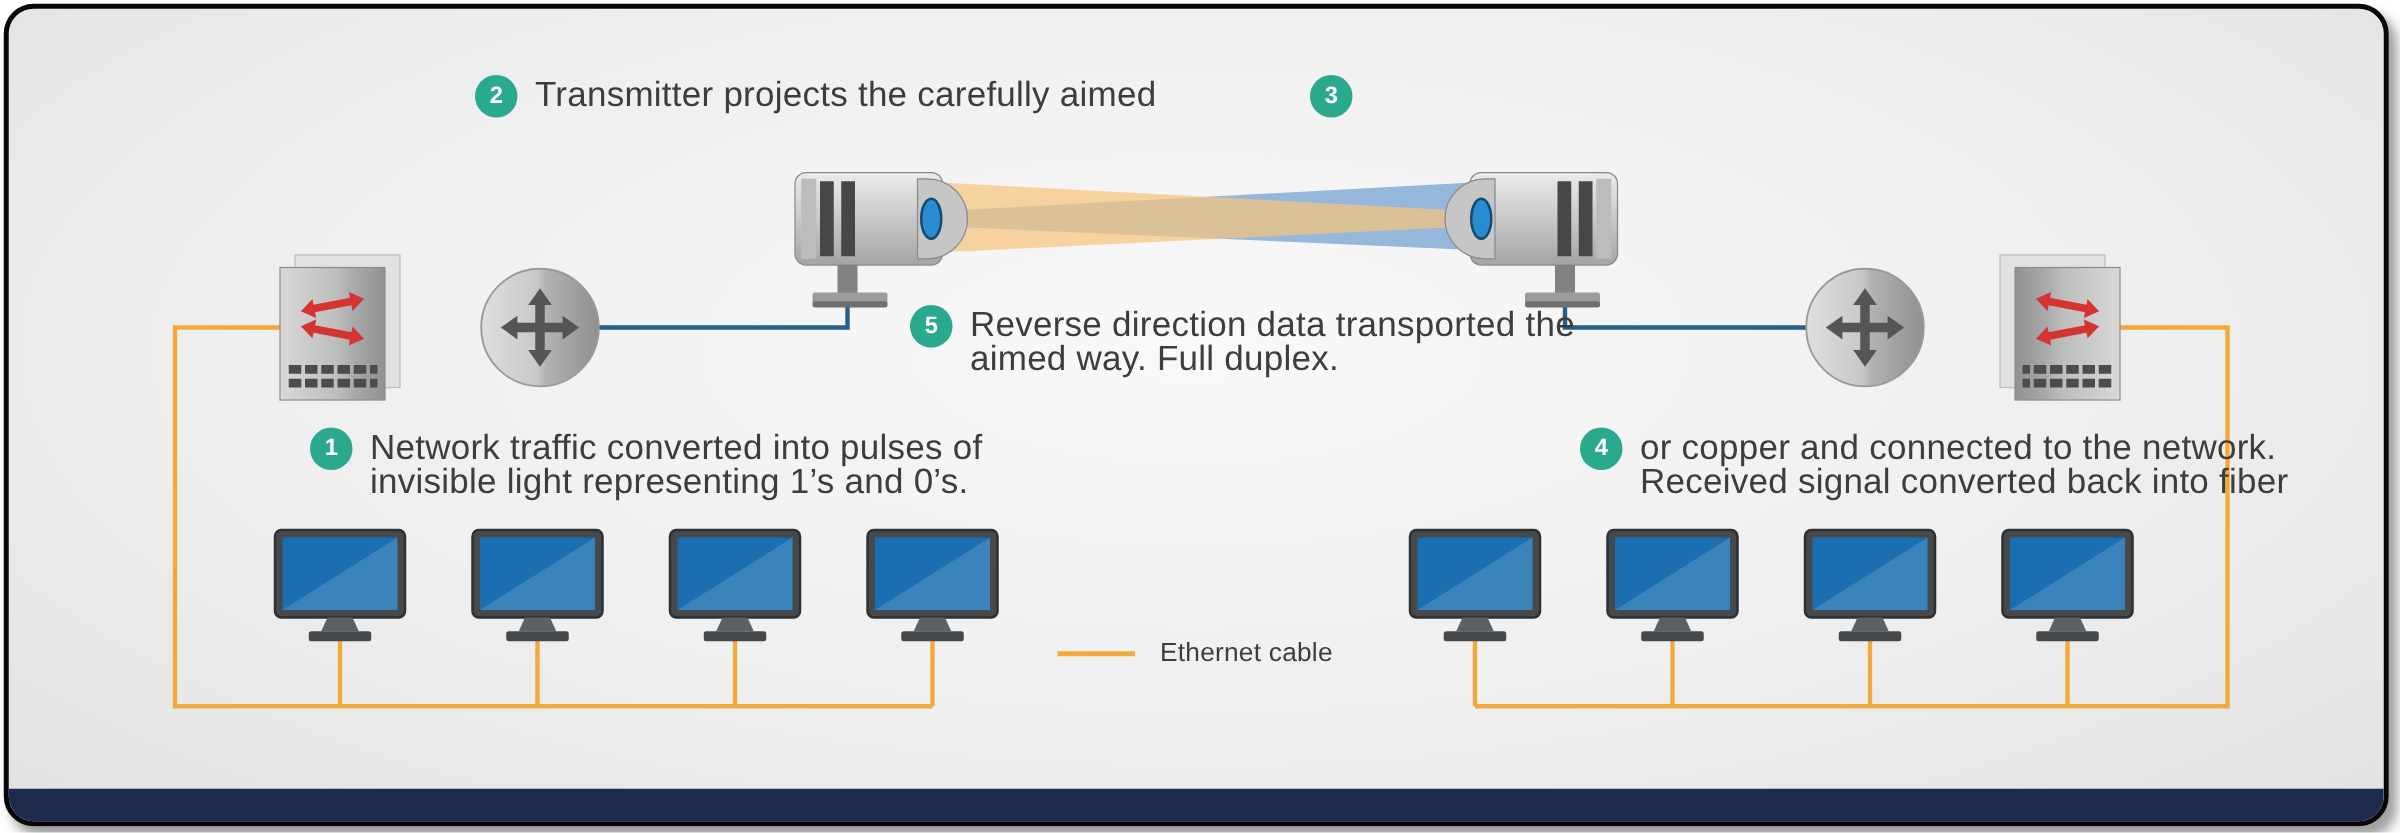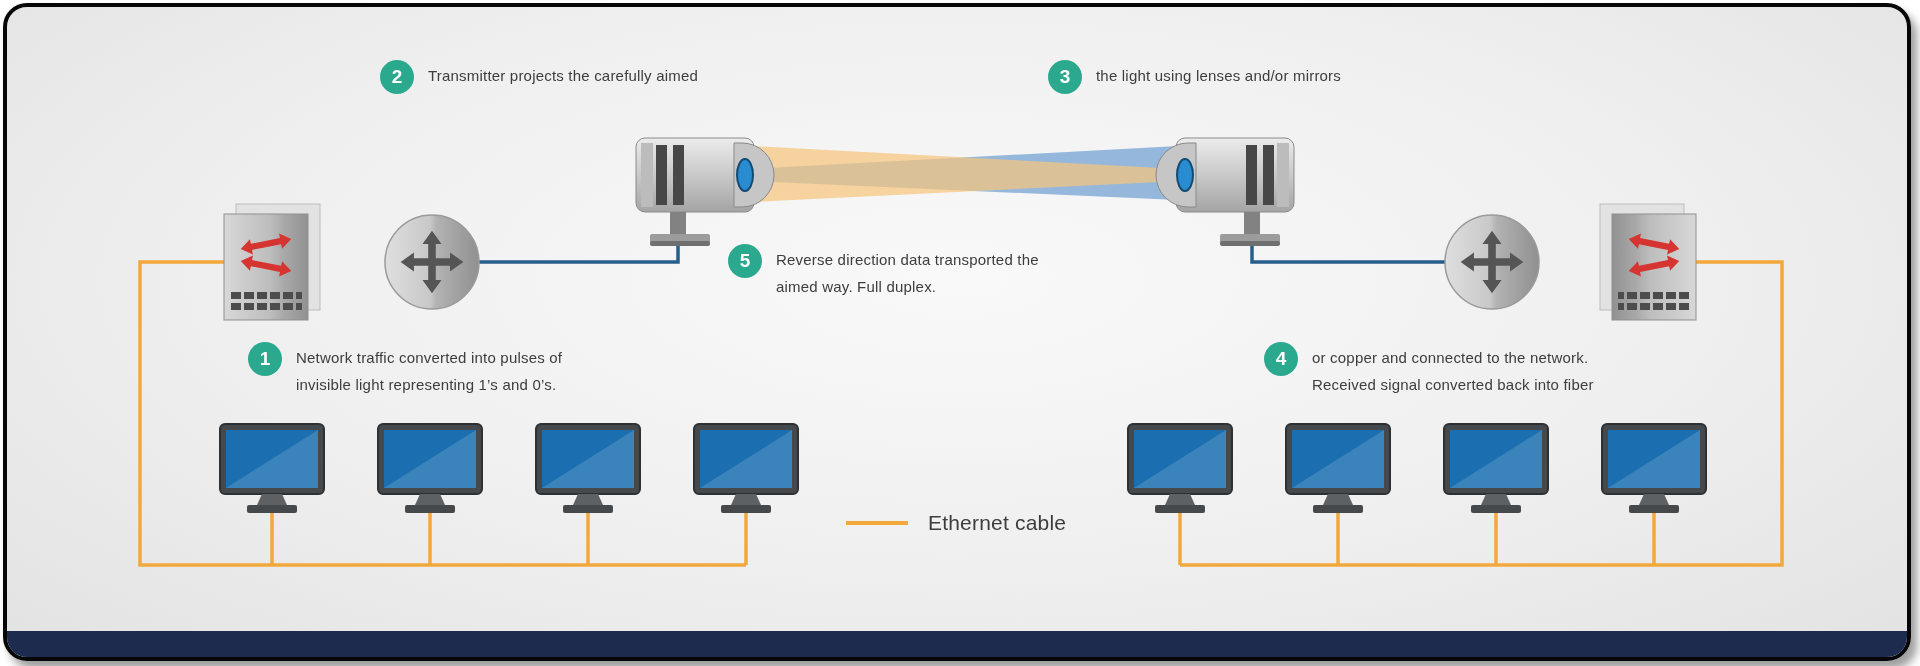--- a/index.html
+++ b/index.html
@@ -22,21 +22,21 @@
   .beam-orange-fill { fill:var(--beam-orange,#f6c57d); opacity:0.72; }
   .red-arrow { fill:var(--arrow-red,#d63431); }
   .screen-fill { fill:var(--screen-blue,#1b6fb0); }
 
   .step { position:absolute; display:flex; align-items:flex-start; gap:14px; }
   .badge { width:34px; height:34px; border-radius:50%;
            background:var(--teal,#2ba98e); color:#ffffff;
            font-size:19px; font-weight:bold;
            display:flex; align-items:center; justify-content:center;
            flex:0 0 auto; margin-top:-2px; }
-  .step-text { font-size:15px; color:var(--text,#3d3d3d); line-height:27px; letter-spacing:0.2px; }
+  .step-text { font-size:28px; color:var(--text,#3d3d3d); line-height:27px; letter-spacing:0.2px; }
 
   .step-s1 { left:248px;  top:344px; }
   .step-s2 { left:380px;  top:62px;  }
   .step-s3 { left:1048px; top:62px;  }
   .step-s4 { left:1264px; top:344px; }
   .step-s5 { left:728px;  top:246px; }
 
   .legend { position:absolute; left:846px; top:510px; display:flex; flex-direction:column; gap:4px; }
   .legend-row { display:flex; align-items:center; gap:20px; height:26px; }
   .swatch { width:62px; height:4px; flex:0 0 auto; }
@@ -160,21 +160,20 @@
   <div class="step step-s2">
     <div class="badge">2</div>
     <div class="step-text">
       <div>Transmitter projects the carefully aimed</div>
     </div>
   </div>
 
   <div class="step step-s3">
     <div class="badge">3</div>
     <div class="step-text">
-      <div>the light using lenses and/or mirrors</div>
     </div>
   </div>
 
   <div class="step step-s4">
     <div class="badge">4</div>
     <div class="step-text">
       <div>or copper and connected to the network.</div>
       <div>Received signal converted back into fiber</div>
     </div>
   </div>

